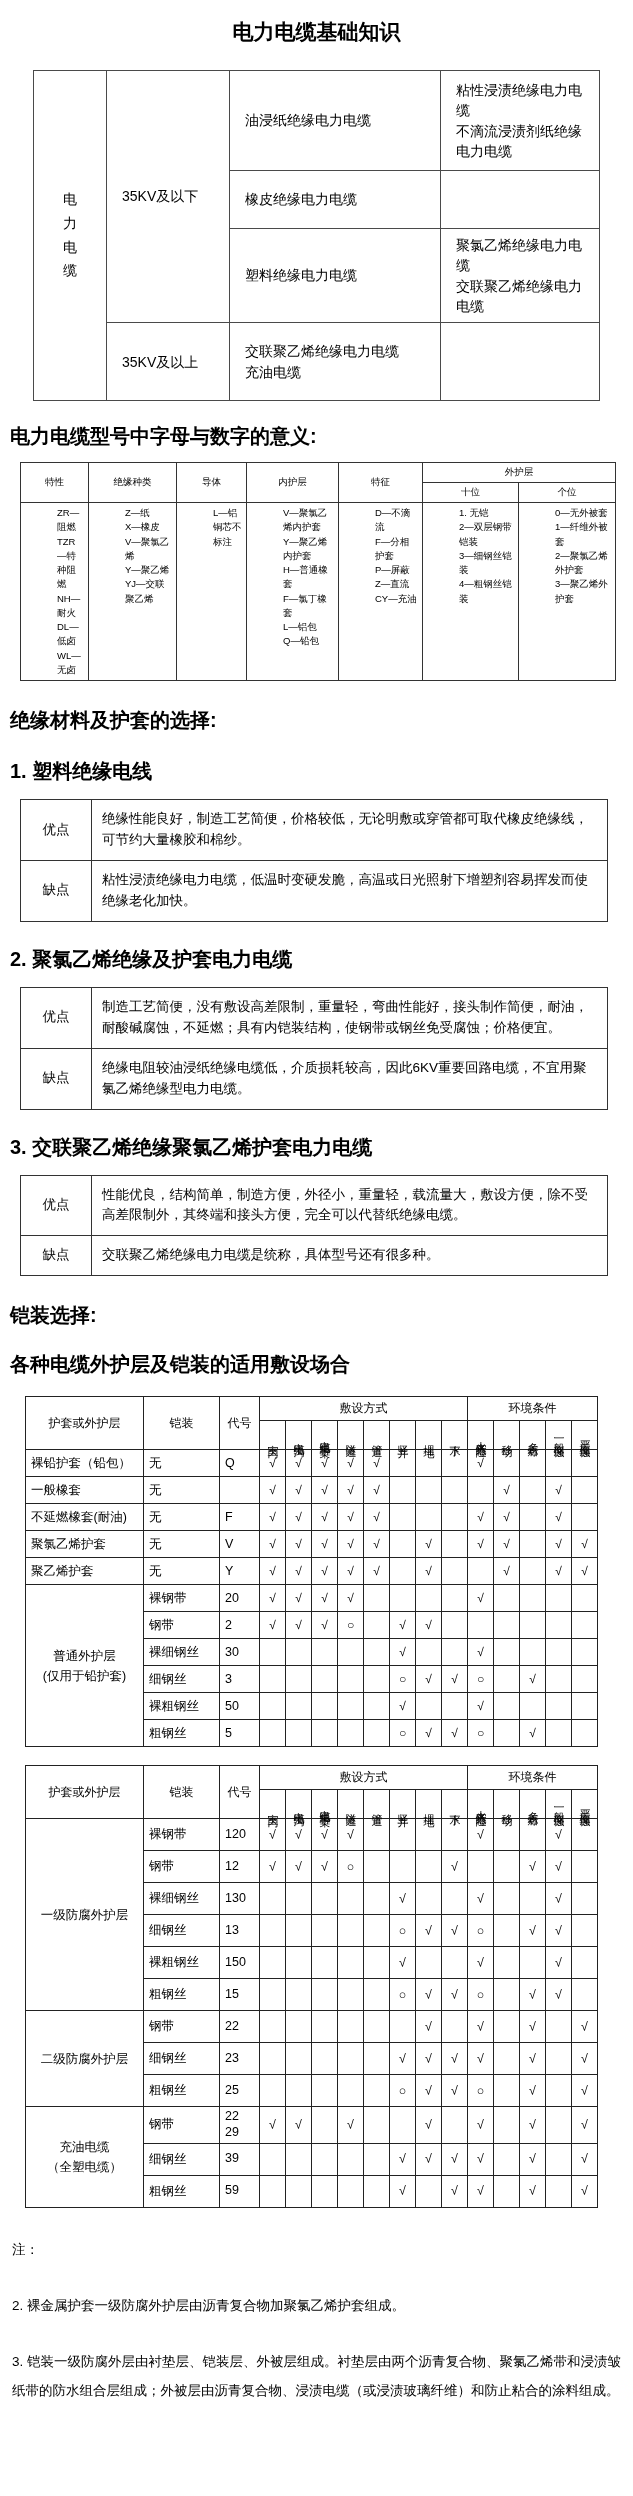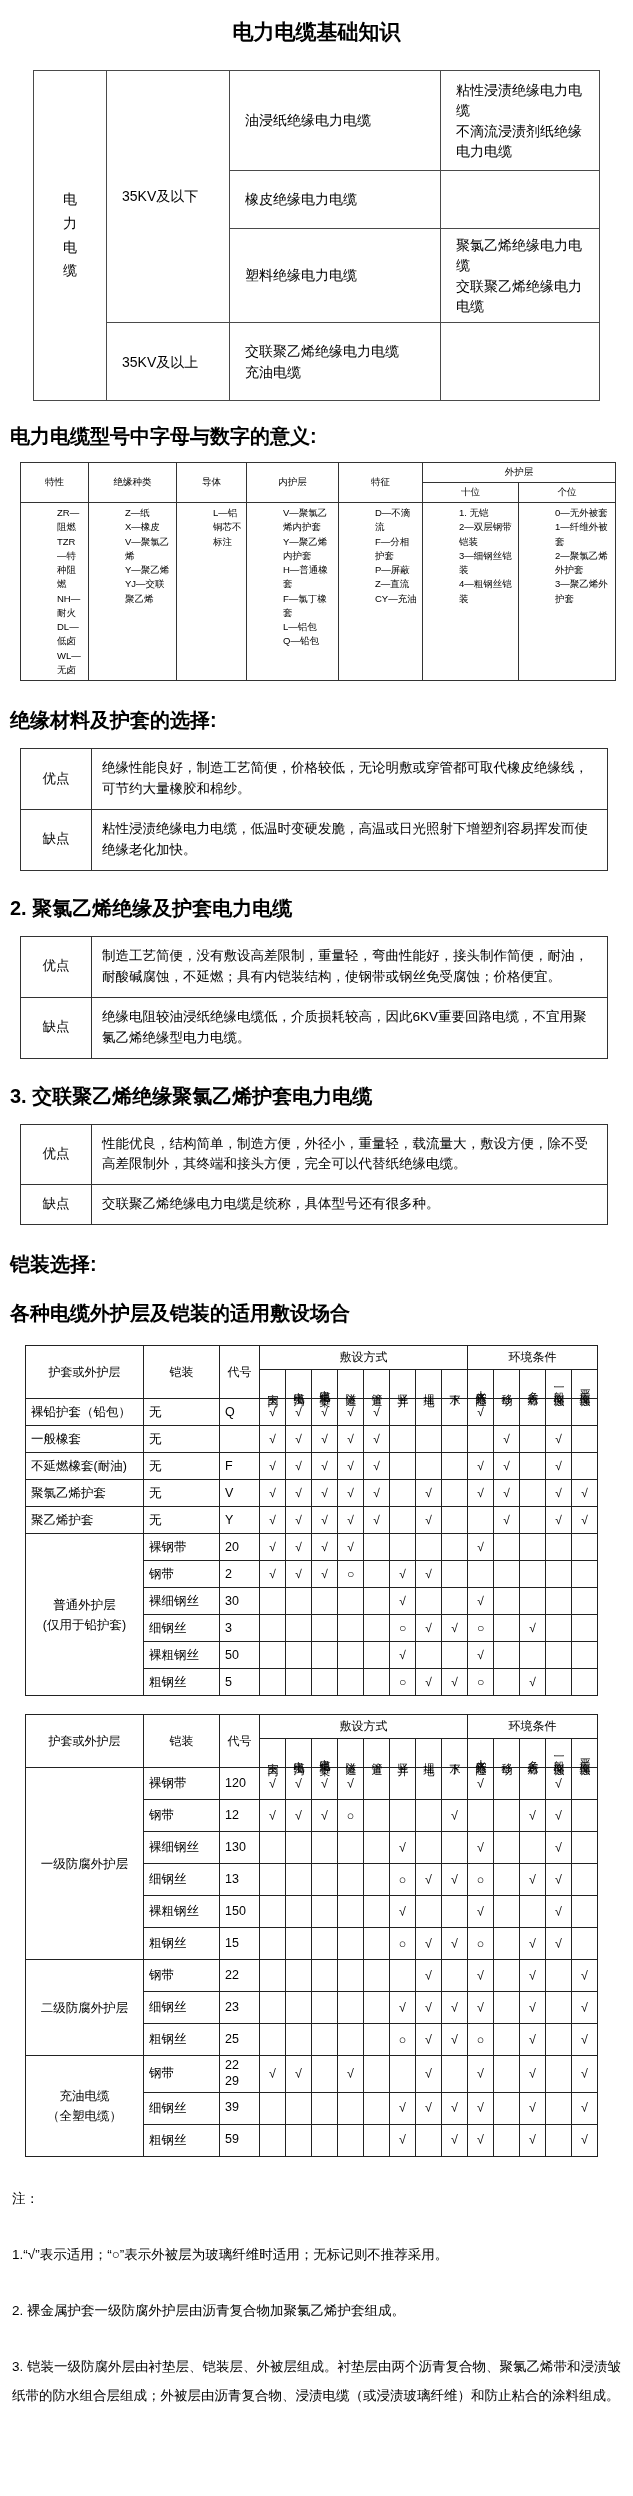--- a/index.html
+++ b/index.html
@@ -152,20 +152,21 @@
         <td class="pre">0—无外被套
 1—纤维外被套
 2—聚氯乙烯外护套
 3—聚乙烯外护套</td>
       </tr>
     </tbody>
   </table>
 
   <div class="h-bold">绝缘材料及护套的选择:</div>
 
+  <div class="h-item">1. 塑料绝缘电线</div>
   <table class="pc">
     <tbody>
       <tr>
         <td class="lbl">优点</td>
         <td>绝缘性能良好，制造工艺简便，价格较低，无论明敷或穿管都可取代橡皮绝缘线，可节约大量橡胶和棉纱。</td>
       </tr>
       <tr>
         <td class="lbl">缺点</td>
         <td>粘性浸渍绝缘电力电缆，低温时变硬发脆，高温或日光照射下增塑剂容易挥发而使绝缘老化加快。</td>
       </tr>
@@ -696,19 +697,18 @@
           <td class="mark"></td>
           <td class="mark">√</td>
           <td class="mark"></td>
           <td class="mark">√</td>
         </tr>
       </tbody>
     </table>
 
   <div class="notes">
     <div class="note-item note-label">注：</div>
-    <div class="note-item">1.“√”表示适用；“○”表示外被层为玻璃纤维时适用；无标记则不推荐采用。</div>
     <div class="note-item">2.  裸金属护套一级防腐外护层由沥青复合物加聚氯乙烯护套组成。</div>
     <div class="note-item">3. 铠装一级防腐外层由衬垫层、铠装层、外被层组成。衬垫层由两个沥青复合物、聚氯乙烯带和浸渍皱纸带的防水组合层组成；外被层由沥青复合物、浸渍电缆（或浸渍玻璃纤维）和防止粘合的涂料组成。</div>
 
   </div>
 
 </div>
 
 </body></html>

